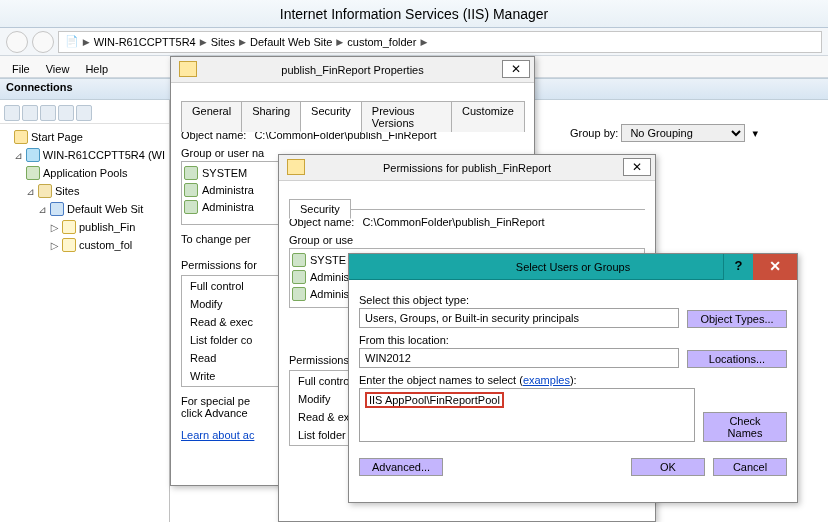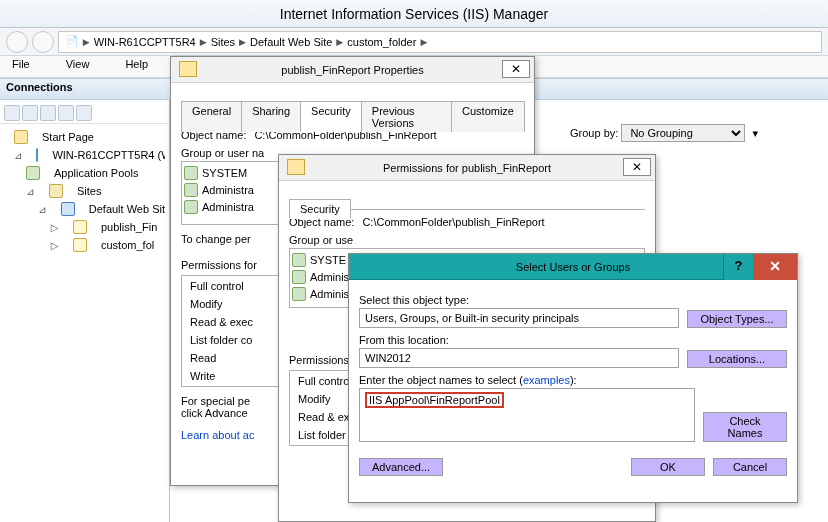--- a/index.html
+++ b/index.html
@@ -3,29 +3,29 @@
 <meta charset="utf-8">
 <style>
 *{box-sizing:border-box;margin:0;padding:0;font-family:"Segoe UI",Tahoma,sans-serif;font-size:11px;color:#000}
 body{background:#fff;width:828px;height:522px;overflow:hidden;position:relative}
 .win-titlebar{height:28px;background:linear-gradient(#f5f9fc,#e8f0f6);border-bottom:1px solid #b8c7d6;display:flex;align-items:center;justify-content:center;position:relative}
 .win-titlebar span{font-size:14px}
 .win-nav{height:28px;background:#f3f6f9;border-bottom:1px solid #d0d7de;display:flex;align-items:center;padding:0 6px;gap:4px}
 .nav-arrow{width:22px;height:22px;border:1px solid #c6c6c6;border-radius:50%;background:#f9f9f9;display:inline-block}
 .breadcrumb{flex:1;height:22px;border:1px solid #c6c6c6;background:#fff;display:flex;align-items:center;padding:0 6px;font-size:11px}
 .breadcrumb .sep{margin:0 4px;font-size:9px;color:#555}
-.menubar{height:22px;display:flex;align-items:flex-start;gap:20px;padding:0 4px;border-bottom:1px solid #d0d7de;background:#f8f8f8}
+.menubar{height:22px;display:flex;align-items:flex-end;gap:0;padding:0 4px;border-bottom:1px solid #d0d7de;background:#f8f8f8}
 .menubar span{padding:2px 8px}
 .conn-header{height:22px;background:linear-gradient(#eaf1f8,#d7e5f2);border-top:1px solid #c0ced9;border-bottom:1px solid #c0ced9;padding:2px 6px;font-weight:bold}
 .body-row{display:flex;height:calc(522px - 28px - 28px - 22px - 22px)}
 .sidebar{width:170px;border-right:1px solid #c0c0c0;background:#fff;padding-top:2px}
 .toolbar-icons{height:22px;display:flex;align-items:center;gap:2px;padding:0 4px;border-bottom:1px solid #e0e0e0}
 .tb-ico{width:16px;height:16px;background:#e6edf4;border:1px solid #b7c5d2;border-radius:2px}
 .tree{padding:4px 4px;font-size:11px}
-.tree .node{display:flex;align-items:center;gap:14px;height:18px;white-space:nowrap;overflow:hidden;text-overflow:ellipsis}
+.tree .node{display:flex;align-items:center;gap:3px;height:18px;white-space:nowrap;overflow:hidden;text-overflow:ellipsis}
 .tree .exp{width:9px;text-align:center;color:#555;font-size:10px}
 .tree .ic{width:14px;height:14px;display:inline-block;border-radius:2px}
 .ic-start{background:#ffe9a8;border:1px solid #caa93f}
 .ic-server{background:#b8e2f7;border:1px solid #4a99c4}
 .ic-pool{background:#d5e7c9;border:1px solid #7aa95c}
 .ic-sites{background:#f7e8b8;border:1px solid #c4a94a}
 .ic-site{background:#cfe4f6;border:1px solid #4a7cc4}
 .ic-folder{background:#fff7cf;border:1px solid #cdaa3a}
 .indent1{padding-left:10px}.indent2{padding-left:22px}.indent3{padding-left:34px}.indent4{padding-left:46px}
 .main-area{flex:1;position:relative;background:#fff}
@@ -42,21 +42,21 @@
 .dlg-body{padding:8px 10px;font-size:11px}
 .tabs{display:flex;border-bottom:1px solid #b0b0b0;margin-bottom:6px}
 .tab{padding:3px 10px;border:1px solid #b0b0b0;border-bottom:none;background:#f4f4f4;margin-right:-1px;position:relative;top:10px;font-size:11px}
 .tab.active{background:#fff;border-bottom:1px solid #fff}
 .listbox{border:1px solid #b0b0b0;background:#fff;min-height:40px;padding:2px}
 .listbox .row{display:flex;align-items:center;gap:4px;height:17px}
 .usr-ico{width:14px;height:14px;background:#cfe4c9;border:1px solid #7aa95c;border-radius:2px}
 .perm-table{width:100%;border:1px solid #b0b0b0;margin-top:4px}
 .perm-table td{padding:2px 6px;font-size:11px}
 .btn{border:1px solid #9a9a9a;background:#c4b5fd;padding:2px 12px;font-size:11px;min-width:74px;text-align:center;display:inline-block}
-a.link{color:#0645c8;cursor:pointer}
+a.link{color:#0645c8;text-decoration:underline;cursor:pointer}
 .field-label{margin-top:6px;margin-bottom:2px}
 .field-box{border:1px solid #a0a0a0;background:#fff;padding:3px 5px;height:20px;width:100%}
 .field-multi{border:1px solid #a0a0a0;background:#fff;padding:3px 5px;height:54px;width:100%}
 .redbox{border:2px solid #d03a2b;display:inline-block;padding:0 2px}
 .flex-row{display:flex;gap:8px;align-items:flex-end}
 .dlg-footer{display:flex;justify-content:space-between;padding:8px 10px;gap:12px}
 .folder-ico{position:absolute;left:8px;top:4px;width:18px;height:16px;background:#ffe9a2;border:1px solid #c9a43b}
 </style>
 </head>
 <body>

